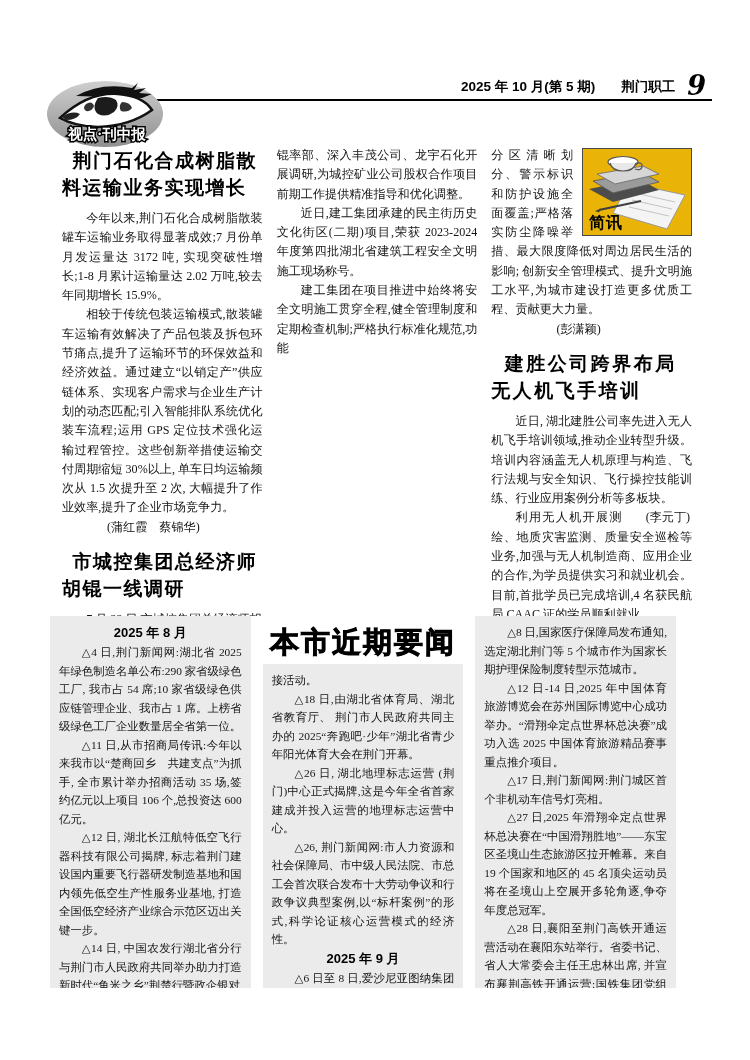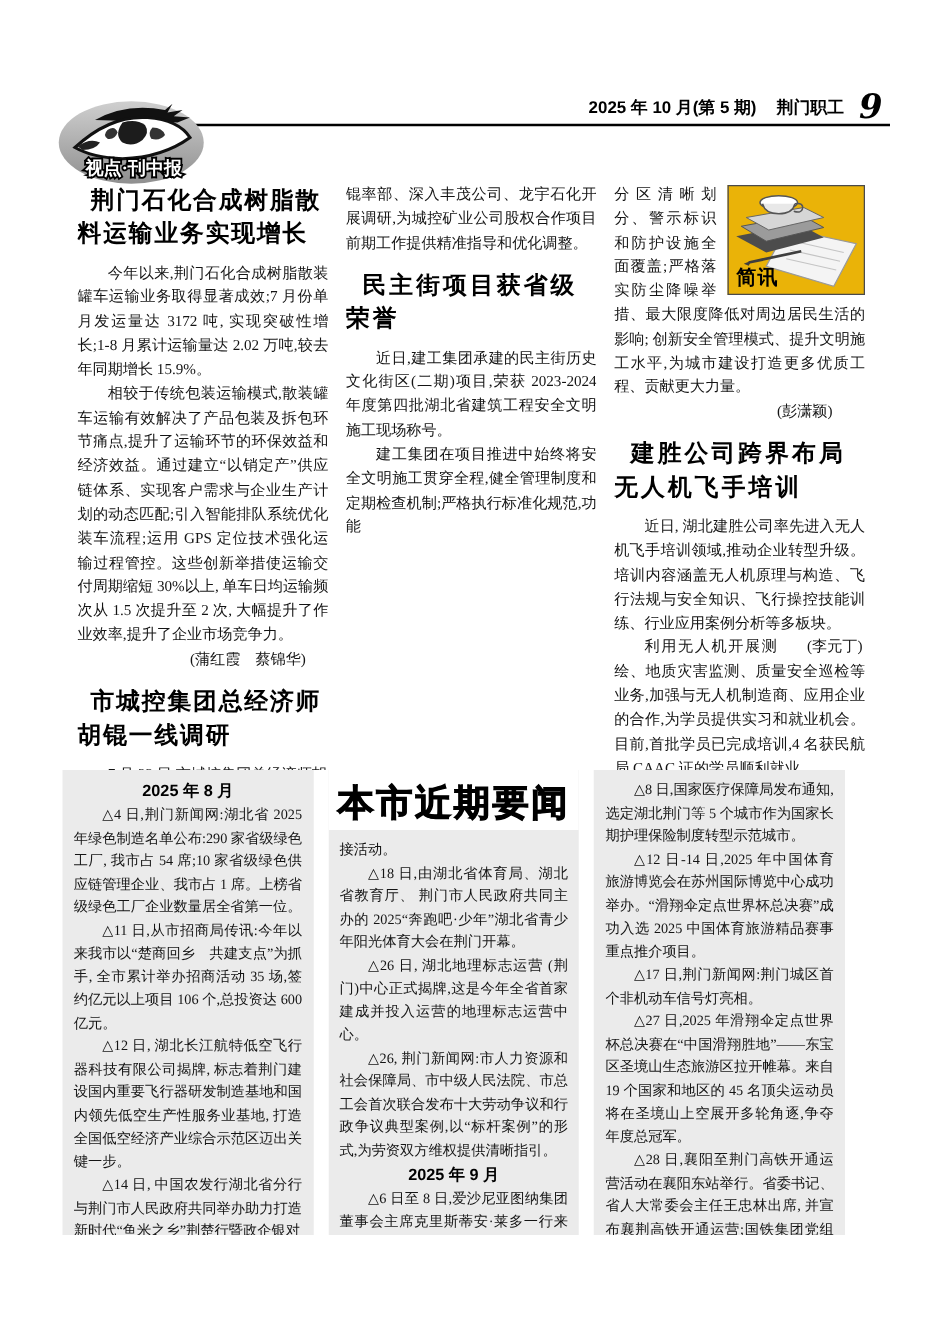--- a/index.html
+++ b/index.html
@@ -6,41 +6,41 @@
   body{
     width:750px;height:1060px;position:relative;background:#fff;overflow:hidden;
     font-family:"Liberation Serif","DejaVu Serif",serif;color:#141414;
   }
   
   .header-rule{position:absolute;top:99px;left:156px;width:556px;border-top:2px solid #000;}
   .header-text{
     position:absolute;top:70px;right:44px;text-align:right;
     font-family:"Liberation Sans","DejaVu Sans",sans-serif;font-size:13.5px;font-weight:bold;color:#000;
   }
-  .header-text .issue{margin-right:16px;}
+  .header-text .issue{margin-right:26px;}
   .page-num{
     font-family:"DejaVu Serif",serif;font-style:italic;font-size:27px;font-weight:bold;
     margin-left:12px;vertical-align:-4px;
   }
   .logo{position:absolute;top:80px;left:46px;width:122px;height:68px;z-index:2;}
   
   .top-section{
     position:absolute;top:146px;left:62px;width:630px;height:470px;
     display:flex;gap:14px;
   }
   .col{flex:1 1 0;overflow:hidden;font-size:12.1px;line-height:19.3px;text-align:justify;}
   .col p{margin:0;text-indent:2em;}
   .col p.noindent{text-indent:0;}
   .art-title{
     font-size:19px;line-height:27px;font-weight:bold;margin:1px 0 8px;color:#000;
     letter-spacing:1.5px;text-indent:0.55em;text-align:left;
   }
   .art-title.spaced{letter-spacing:2.5px;text-indent:0.7em;}
   .art-title.mt{margin-top:11px;}
-  .byline{text-align:right;text-indent:0 !important;}
+  .byline{text-align:center;text-indent:0 !important;}
   .byline.pad1{padding-right:18px;}
   .byline.pad2{padding-right:26px;}
   .byline-inline{float:right;padding-right:2px;}
   
   .briefs-box{
     float:right;width:108px;height:86px;border:1px solid #4a4a4a;background:#eab308;
     margin:2px 0 5px 9px;position:relative;
   }
   .briefs-box svg{display:block;width:100%;height:100%;}
   .briefs-label{
@@ -106,21 +106,20 @@
     <h2 class="art-title">荆门石化合成树脂散料运输业务实现增长</h2>
     <p>今年以来,荆门石化合成树脂散装罐车运输业务取得显著成效;7 月份单月发运量达 3172 吨, 实现突破性增长;1-8 月累计运输量达 2.02 万吨,较去年同期增长 15.9%。</p>
     <p>相较于传统包装运输模式,散装罐车运输有效解决了产品包装及拆包环节痛点,提升了运输环节的环保效益和经济效益。通过建立“以销定产”供应链体系、实现客户需求与企业生产计划的动态匹配;引入智能排队系统优化装车流程;运用 GPS 定位技术强化运输过程管控。这些创新举措使运输交付周期缩短 30%以上, 单车日均运输频次从 1.5 次提升至 2 次, 大幅提升了作业效率,提升了企业市场竞争力。</p>
     <p class="byline pad1">(蒲红霞　蔡锦华)</p>
     <h2 class="art-title mt">市城控集团总经济师胡锟一线调研</h2>
     <p>7 月 22 日,市城控集团总经济师胡</p>
   </div>
 
   <div class="col">
     <p class="noindent">锟率部、深入丰茂公司、龙宇石化开展调研,为城控矿业公司股权合作项目前期工作提供精准指导和优化调整。</p>
-    <h2 class="art-title spaced mt">民主街项目获省级荣誉</h2>
     <p>近日,建工集团承建的民主街历史文化街区(二期)项目,荣获 2023-2024 年度第四批湖北省建筑工程安全文明施工现场称号。</p>
     <p>建工集团在项目推进中始终将安全文明施工贯穿全程,健全管理制度和定期检查机制;严格执行标准化规范,功能</p>
   </div>
 
   <div class="col">
     <div class="briefs-box">
       <svg viewBox="0 0 108 86">
 
         <polygon points="46,34 102,46 84,80 30,64" fill="#f4f4f4" stroke="#9a9a9a" stroke-width="1"></polygon>
         <line x1="52" y1="44" x2="92" y2="53" stroke="#c4c4c4" stroke-width="1"></line>
@@ -156,21 +155,21 @@
     <p>△11 日,从市招商局传讯:今年以来我市以“楚商回乡　共建支点”为抓手, 全市累计举办招商活动 35 场,签约亿元以上项目 106 个,总投资达 600 亿元。</p>
     <p>△12 日, 湖北长江航特低空飞行器科技有限公司揭牌, 标志着荆门建设国内重要飞行器研发制造基地和国内领先低空生产性服务业基地, 打造全国低空经济产业综合示范区迈出关键一步。</p>
     <p>△14 日, 中国农发行湖北省分行与荆门市人民政府共同举办助力打造新时代“鱼米之乡”荆楚行暨政企银对</p>
   </div>
 
   <div class="dcol">
     <div class="digest-title">本市近期要闻</div>
     <p class="noindent">接活动。</p>
     <p>△18 日,由湖北省体育局、湖北省教育厅、 荆门市人民政府共同主办的 2025“奔跑吧·少年”湖北省青少年阳光体育大会在荆门开幕。</p>
     <p>△26 日, 湖北地理标志运营 (荆门)中心正式揭牌,这是今年全省首家建成并投入运营的地理标志运营中心。</p>
-    <p>△26, 荆门新闻网:市人力资源和社会保障局、市中级人民法院、市总工会首次联合发布十大劳动争议和行政争议典型案例,以“标杆案例”的形式,为劳资双方维权提供清晰指引。</p>
+    <p>△26, 荆门新闻网:市人力资源和社会保障局、市中级人民法院、市总工会首次联合发布十大劳动争议和行政争议典型案例,以“标杆案例”的形式,科学论证核心运营模式的经济性。</p>
     <p class="month">2025 年 9 月</p>
     <p>△6 日至 8 日,爱沙尼亚图纳集团董事会主席克里斯蒂安·莱多一行来荆门考察。</p>
   </div>
 
   <div class="dcol">
     <p>△8 日,国家医疗保障局发布通知,选定湖北荆门等 5 个城市作为国家长期护理保险制度转型示范城市。</p>
     <p>△12 日-14 日,2025 年中国体育旅游博览会在苏州国际博览中心成功举办。“滑翔伞定点世界杯总决赛”成功入选 2025 中国体育旅游精品赛事重点推介项目。</p>
     <p>△17 日,荆门新闻网:荆门城区首个非机动车信号灯亮相。</p>
     <p>△27 日,2025 年滑翔伞定点世界杯总决赛在“中国滑翔胜地”——东宝区圣境山生态旅游区拉开帷幕。来自 19 个国家和地区的 45 名顶尖运动员将在圣境山上空展开多轮角逐,争夺年度总冠军。</p>
     <p>△28 日,襄阳至荆门高铁开通运营活动在襄阳东站举行。省委书记、省人大常委会主任王忠林出席, 并宣布襄荆高铁开通运营;国铁集团党组成员、副总经理李迎九讲话。</p>

